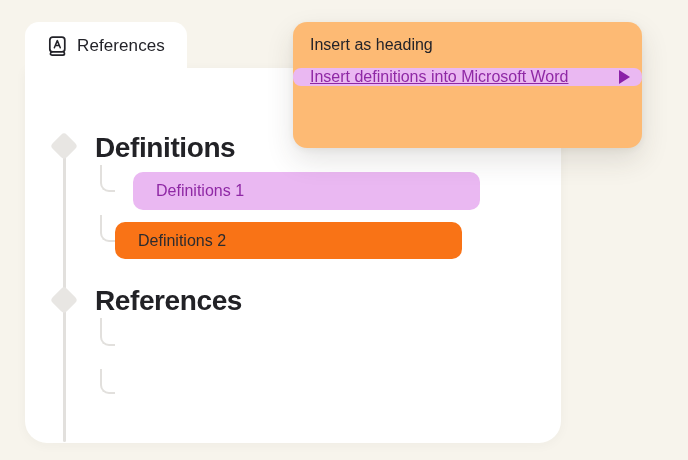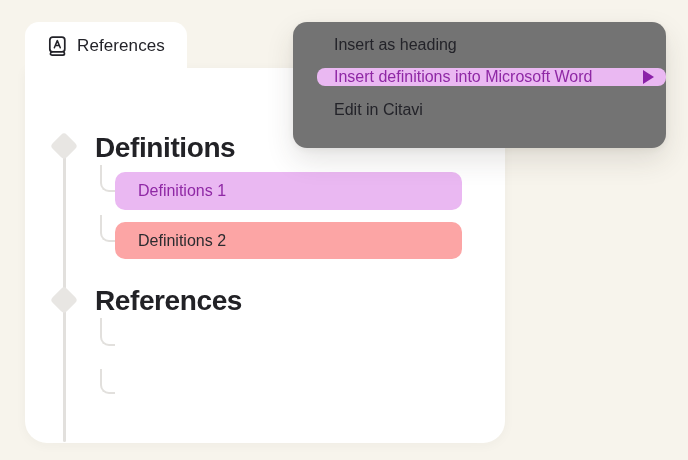--- a/index.html
+++ b/index.html
@@ -18,21 +18,21 @@
     position:absolute;left:25px;top:22px;width:162px;height:48px;
     background:#ffffff;border-radius:14px 14px 0 0;
     display:flex;align-items:center;gap:8px;
     padding-left:21px;box-sizing:border-box;
     z-index:2;
   }
   .tab .label{font-size:17px;font-weight:500;letter-spacing:.1px;color:#232329;}
   .tab svg{display:block;}
 
   .card{
-    position:absolute;left:25px;top:68px;width:480px;height:375px;
+    position:absolute;left:25px;top:68px;width:536px;height:375px;
     background:#ffffff;border-radius:0 20px 22px 22px;
     box-shadow:0 2px 12px rgba(60,50,40,.04);
     z-index:1;
   }
 
   
   .vline{
     position:absolute;left:38px;top:78px;width:3px;height:296px;
     background:#e2e0dd;border-radius:2px;
   }
@@ -56,48 +56,48 @@
   .heading{
     position:absolute;left:70px;
     font-size:28px;font-weight:800;letter-spacing:-.4px;color:#222226;
     line-height:1;
   }
   .heading.h1{top:66px;}
   .heading.h2{top:219px;}
 
   .row{
     position:absolute;left:90px;width:347px;height:37px;
-    background:#fca5a5;border-radius:10px;
+    background:#f97316;border-radius:10px;
     display:flex;align-items:center;
     padding-left:23px;box-sizing:border-box;
     font-size:16px;font-weight:500;color:#2b2b2f;
     cursor:default;
   }
-  .row.selected{background:#eab8f2;color:#8f28a5;}
+  .row.selected{background:#eab8f2;color:#8f28a5;margin-left:18px;}
   .row.r1{top:104px;height:38px;}
   .row.r2{top:154px;}
   .row.r3{top:258px;}
   .row.r4{top:306px;height:38px;}
 
   
   .menu{
     position:absolute;left:293px;top:22px;width:349px;height:126px;
-    background:#737373;border-radius:14px;
+    background:#fdba74;border-radius:14px;
     box-shadow:0 12px 28px rgba(55,45,35,.13),0 2px 6px rgba(55,45,35,.06);
     z-index:3;
-    display:flex;flex-direction:column;padding-left:24px;
+    display:flex;flex-direction:column;
   }
   .menu-item{
     position:relative;display:flex;align-items:center;
     padding-left:17px;box-sizing:border-box;
     font-size:16px;font-weight:500;color:#232329;
     cursor:default;
   }
   .menu-item.m1{height:46px;border-radius:14px 14px 0 0;}
-  .menu-item.m2{height:18px;background:#eab8f2;border-radius:8px;color:#8f28a5;}
+  .menu-item.m2{height:18px;background:#eab8f2;border-radius:8px;color:#8f28a5;text-decoration:underline;}
   .menu-item.m3{height:47px;border-radius:0 0 14px 14px;}
   .submenu-arrow{
     position:absolute;right:12px;top:50%;transform:translateY(-50%);
     width:0;height:0;
     border-top:7px solid transparent;border-bottom:7px solid transparent;
     border-left:11px solid #8b21a8;
   }
 </style>
 </head>
 <body>
@@ -137,18 +137,15 @@
   </div>
 
   <div class="menu">
     <div class="menu-item m1">
       <span>Insert as heading</span>
     </div>
     <div class="menu-item m2">
       <span>Insert definitions into Microsoft Word</span>
       <span class="submenu-arrow"></span>
     </div>
-    <div class="menu-item m3">
-      <span>Edit in Citavi</span>
-    </div>
   </div>
 
 </div>
 
 </body></html>

